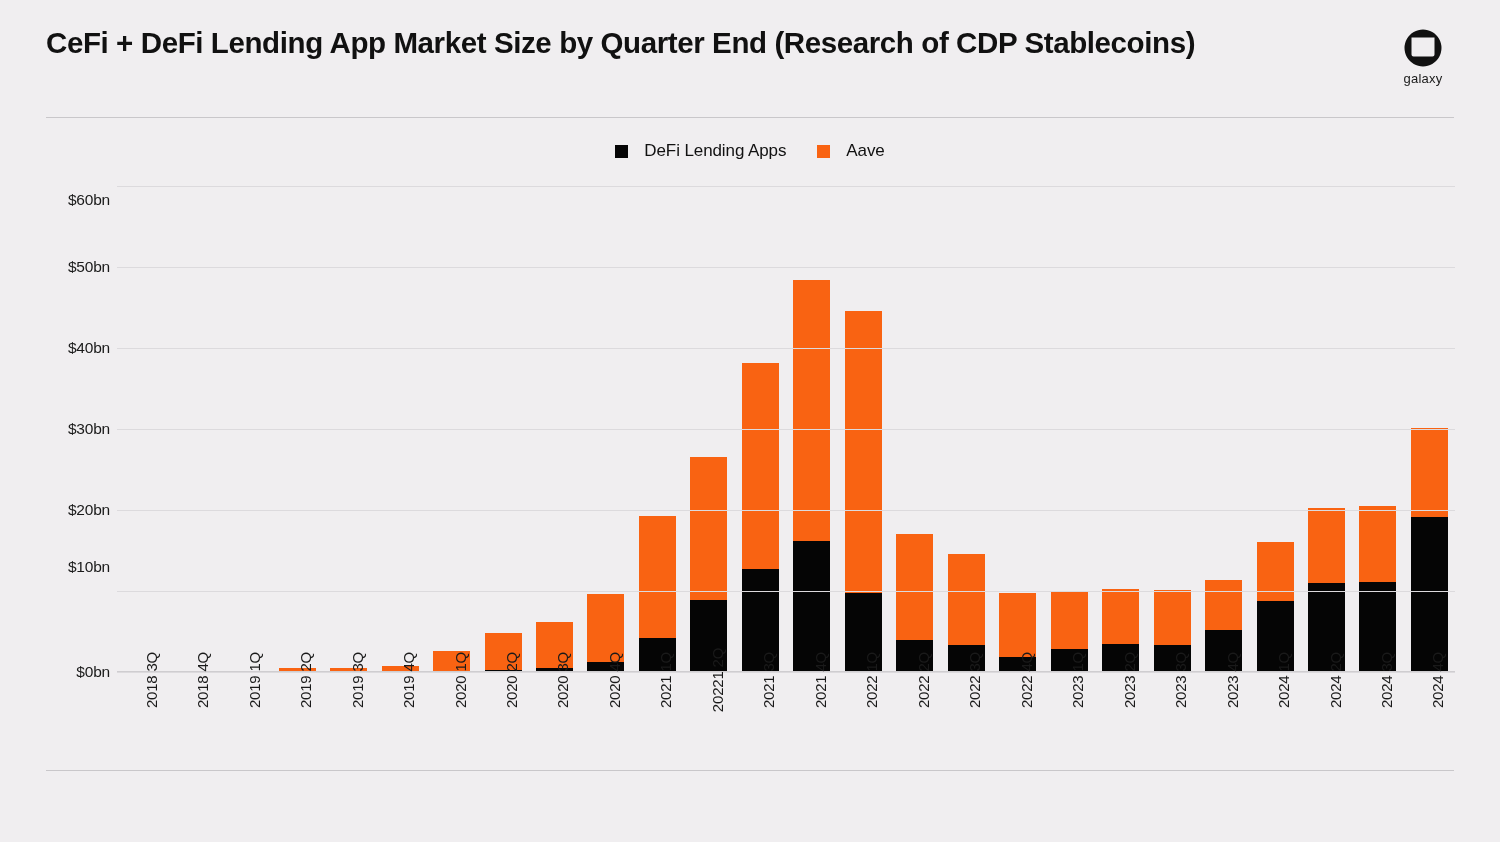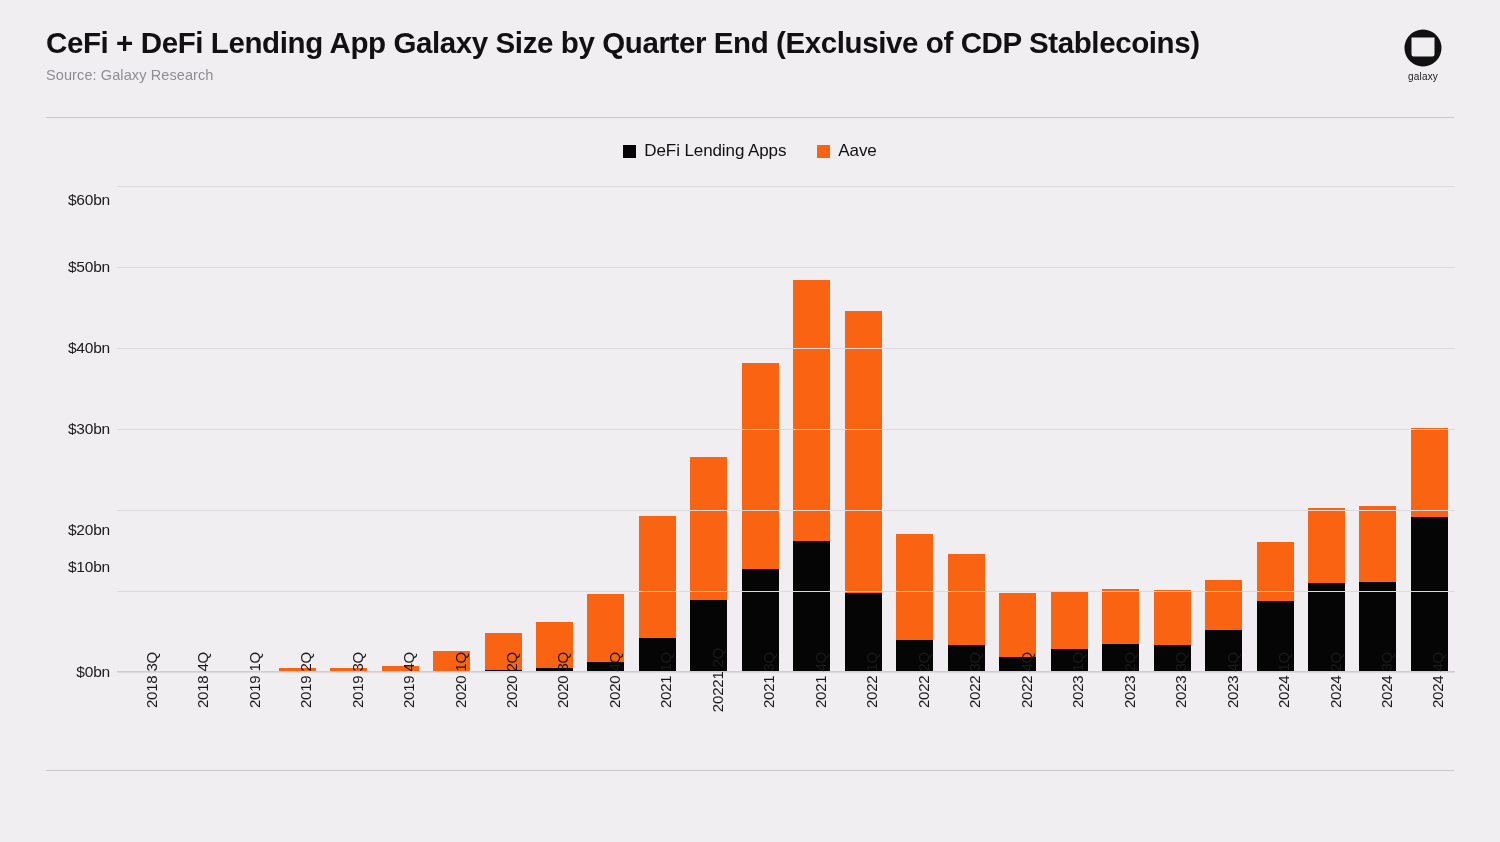--- a/index.html
+++ b/index.html
@@ -25,29 +25,29 @@
   }
   .rule{
     position:absolute;left:46px;right:46px;top:117px;
     height:1px;background:#c9c7ca;
   }
 
   
   .logo{position:absolute;right:46px;top:28px;width:62px;text-align:center;}
   .logo-mark{width:40px;height:40px;margin:0 auto;position:relative;}
   .logo-text{
-    font-size:10px;color:#1a1a1a;margin-top:3px;letter-spacing:0.2px;
+    font-size:13px;color:#1a1a1a;margin-top:3px;letter-spacing:0.2px;
   }
 
   
   .legend{
     position:absolute;left:0;right:0;top:141px;
     display:flex;justify-content:center;align-items:center;gap:31px;
   }
-  .legend-item{display:flex;align-items:center;gap:8px;}
+  .legend-item{display:flex;align-items:center;gap:16px;}
   .legend-swatch{width:13px;height:13px;display:block;}
   .legend-label{font-size:17px;color:#111;letter-spacing:-0.1px;}
 
   
   .plot{
     position:absolute;
     left:117px;  top:186px;
     width:1338px; height:486px;   
   }
   .gridline{
@@ -99,22 +99,21 @@
   }
   .footer div{white-space:nowrap;}
   .note-gap{display:inline-block;width:14px;}
 </style>
 </head>
 <body>
 
 <div class="page">
 
   <div class="header">
-    <div class="title">CeFi + DeFi Lending App Galaxy Size by Quarter End (Exclusive of CDP Stablecoins)</div>
-    <div class="source">Source: Galaxy Research</div>
+    <div class="title">CeFi + DeFi Lending App Market Size by Quarter End (Research of CDP Stablecoins)</div>
   </div>
   <div class="rule"></div>
 
   <div class="logo">
     <div class="logo-mark">
       <svg width="40" height="40" viewBox="0 0 40 40" aria-hidden="true">
         <path d="M20 1.5 A18.5 18.5 0 1 1 19.99 1.5 Z M8.5 9.5 h23 v17 a2 2 0 0 1 -2 2 h-19 a2 2 0 0 1 -2 -2 Z" fill="#111" fill-rule="evenodd"></path>
         <rect x="8.5" y="30.2" width="23" height="2.6" fill="#111"></rect>
       </svg>
     </div>
@@ -128,21 +127,21 @@
     </div>
     <div class="legend-item">
       <span class="legend-swatch" style="background:#f96312"></span>
       <span class="legend-label">Aave</span>
     </div>
   </div>
 
   <div class="ylabels">
       <div class="ylabel" style="top: 486px;">$0bn</div>
       <div class="ylabel" style="top: 381px;">$10bn</div>
-      <div class="ylabel" style="top: 344px;">$20bn</div>
+      <div class="ylabel" style="top: 324px;">$20bn</div>
       <div class="ylabel" style="top: 243px;">$30bn</div>
       <div class="ylabel" style="top: 162px;">$40bn</div>
       <div class="ylabel" style="top: 81px;">$50bn</div>
       <div class="ylabel" style="top: 14px;">$60bn</div>
     </div>
 
   <div class="plot">
     <div class="bars">
         <div class="bar-slot">
           <div class="bar" title="2018 3Q">

